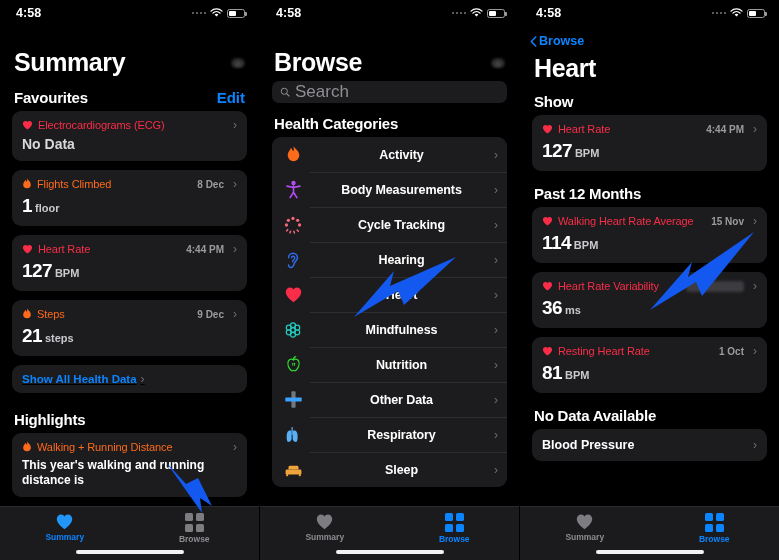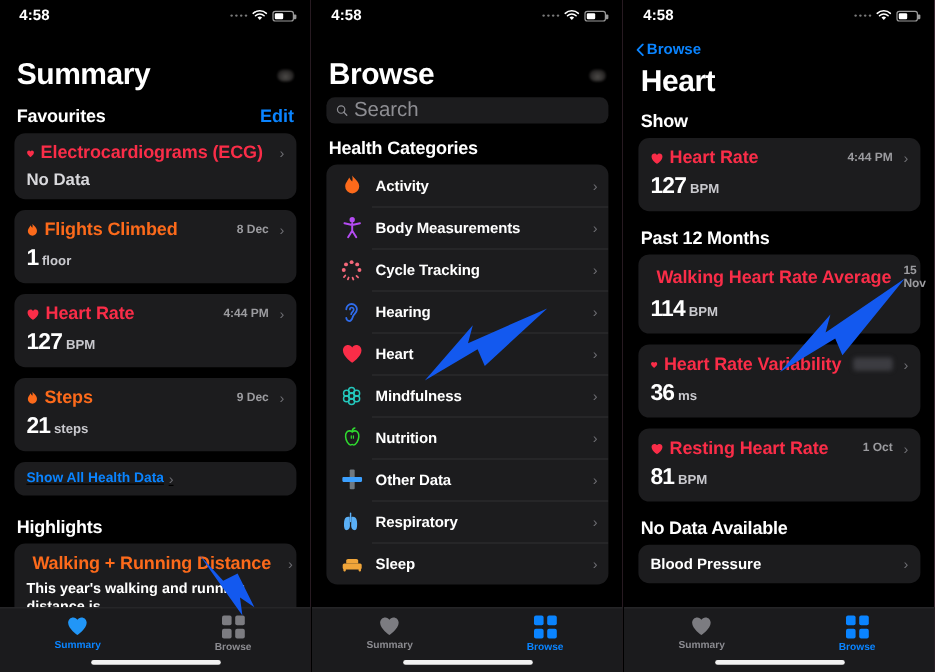--- a/index.html
+++ b/index.html
@@ -2,21 +2,21 @@
 <html><head>
 <meta charset="utf-8">
 <style>
   * { box-sizing: border-box; margin: 0; padding: 0; }
   html, body {
     width: 779px; height: 560px;
     background: #000;
     font-family: "Liberation Sans", sans-serif;
     overflow: hidden;
   }
-  .stage { position: relative; width: 779px; height: 560px; display: flex; background:#f9a8d4; }
+  .stage { position: relative; width: 779px; height: 560px; display: flex; background:#ef4444; }
 
   .panel {
     position: relative;
     height: 560px;
     background: #000;
     overflow: hidden;
     flex: 0 0 auto;
   }
   .p1 { width: 259px; }
   .gap { width: 1px; background: #000; flex: 0 0 auto; }
@@ -58,21 +58,21 @@
   .edit-link { color:#0a84ff; font-size:15px; font-weight:600; }
 
   
   .card {
     margin: 0 12px 9px 12px;
     background: #1c1c1e;
     border-radius: 9px;
     padding: 8px 10px 9px 10px;
   }
   .card-top { display:flex; align-items:center; gap:5px; }
-  .card-label { font-size:15px; font-weight:700; letter-spacing:-0.1px; flex:0 0 auto; }
+  .card-label { font-size:11px; font-weight:400; letter-spacing:-0.1px; flex:0 0 auto; }
   .card-spacer { flex:1 1 auto; }
   .card-meta { font-size:10px; color:#9b9b9f; font-weight:600; }
   .chev { color:#6d6d72; font-size:12px; line-height:1; margin-left:4px; font-weight:500; }
   .card-value { margin-top:5px; color:#fff; display:flex; align-items:baseline; gap:3px; }
   .card-value .num { font-size:19px; font-weight:700; letter-spacing:-0.6px; }
   .card-value .unit { font-size:11px; color:#c9c9ce; font-weight:600; }
   .card-nodata { margin-top:5px; font-size:14px; font-weight:600; color:#d8d8dc; }
   .card-desc { margin-top:5px; font-size:12px; font-weight:700; color:#fff; line-height:1.25; }
   .redacted { width:58px; height:11px; border-radius:3px; background:#3c3c41; filter: blur(1.6px); }
 
@@ -90,21 +90,21 @@
 
   
   .searchbar {
     margin: 4px 12px 0 12px; height:22px; background:#1c1c1e; border-radius:7px;
     display:flex; align-items:center; gap:5px; padding: 0 8px;
   }
   .searchbar .ph { color:#8e8e93; font-size:17px; }
 
   
   .list { margin: 0 12px; background:#1c1c1e; border-radius:9px; overflow:hidden; }
-  .list-row { display:flex; align-items:center; height:35px; padding-left:10px; padding-right:9px; position:relative; }
+  .list-row { display:flex; align-items:center; height:35px; padding-left:10px; padding-right:9px; position:relative;text-align:center; }
   .list-row + .list-row::before {
     content:""; position:absolute; left:38px; right:0; top:0; height:1px; background:#2e2e31;
   }
   .list-ico { width:22px; height:22px; flex:0 0 auto; display:flex; align-items:center; justify-content:center; }
   .list-label { margin-left:9px; color:#fff; font-size:12.5px; font-weight:700; flex:1 1 auto; letter-spacing:-0.1px; }
 
   
   .tabbar {
     position:absolute; left:0; right:0; bottom:0; height:54px;
     background:#1b1b1d;

